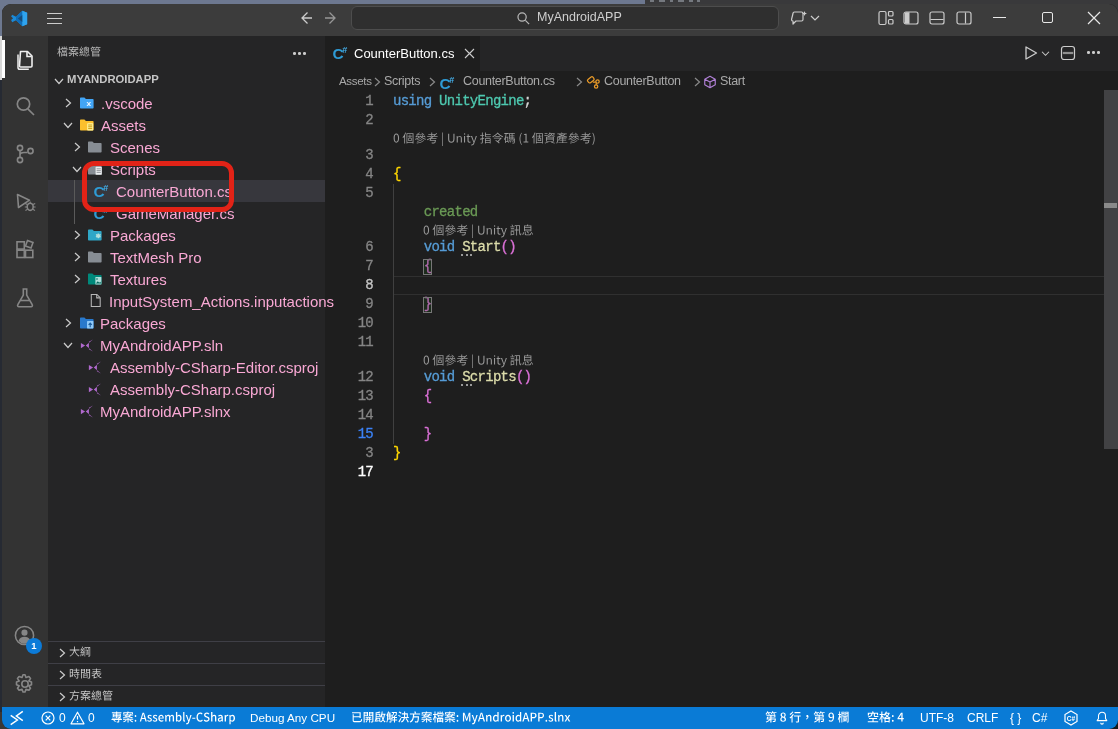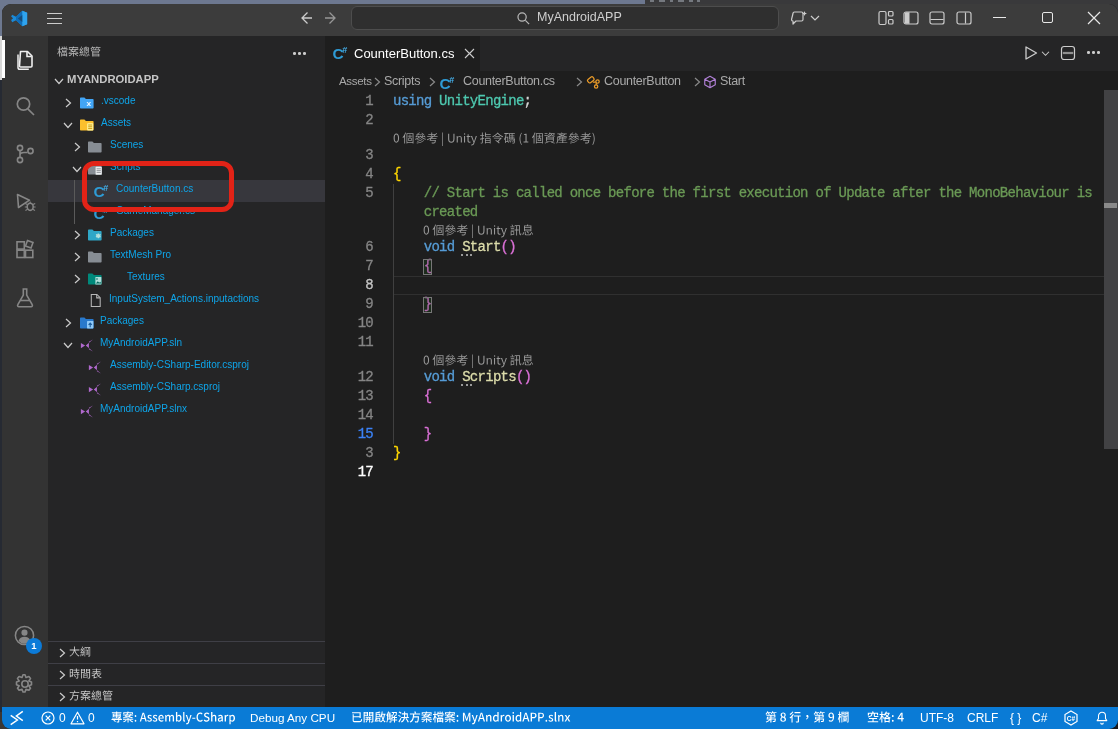--- a/index.html
+++ b/index.html
@@ -1,21 +1,21 @@
 <!DOCTYPE html>
 <html><head><meta charset="utf-8"><style>
 *{margin:0;padding:0;box-sizing:border-box}
 html,body{width:1118px;height:729px;overflow:hidden;background:#18181b}
 body{position:relative;font-family:"Liberation Sans",sans-serif;-webkit-font-smoothing:antialiased}
 .abs{position:absolute}
 .mono{font-family:"Liberation Mono",monospace;font-size:14px;letter-spacing:-0.72px;line-height:19px;white-space:pre;-webkit-text-stroke:0.3px}
 .row{position:absolute;left:325px;width:793px;height:19px}
 .num{position:absolute;left:5px;width:43px;text-align:right;color:#858585}
 .code{position:absolute;left:68px}
-.tree{font-size:10px;color:#0ea5e9;white-space:nowrap}
+.tree{font-size:15px;color:#f9a8d4;white-space:nowrap}
 svg{display:block}
 </style></head><body>
 <div class="abs" style="left:0;top:0;width:16px;height:16px;background:#6d7890"></div>
 <div class="abs" style="left:0;top:0;width:645px;height:4px;background:#6d7890"></div>
 <div class="abs" style="left:645px;top:0;width:473px;height:4px;background:#39393b"></div>
 <div class="abs" style="left:1102px;top:0;width:16px;height:16px;background:#39393b"></div>
 <div class="abs" style="left:650px;top:0;width:4px;height:2px;background:#75797f"></div>
 <div class="abs" style="left:659px;top:0;width:6px;height:2px;background:#75797f"></div>
 <div class="abs" style="left:670px;top:0;width:3px;height:2px;background:#75797f"></div>
 <div class="abs" style="left:678px;top:0;width:6px;height:2px;background:#75797f"></div>
@@ -198,21 +198,21 @@
 <div class="abs tree" style="left:110px;top:249px;">TextMesh Pro</div>
 <svg class="abs" style="left:71px;top:273px" width="12" height="12" viewBox="0 0 12 12">
     <path fill="none" stroke="#cccccc" stroke-width="1.2" d="M4 2 L8.5 6 L4 10"></path>
   </svg>
 <svg class="abs" style="left:87px;top:271px" width="16" height="16" viewBox="0 0 16 16">
     <path fill="#00897b" d="M1 3.2 a0.8 0.8 0 0 1 0.8-0.8 h3.6 l1.5 1.6 h6.9 a0.8 0.8 0 0 1 0.8 0.8 v8 a0.8 0.8 0 0 1 -0.8 0.8 H1.8 a0.8 0.8 0 0 1 -0.8-0.8 z"></path>
     <rect x="8.4" y="6" width="6" height="7.6" rx="0.6" fill="#b2dfdb"></rect>
     <circle cx="10" cy="8" r="0.8" fill="#00695c"></circle>
     <path fill="#00695c" d="M8.8 12.6 l2-2.4 1.4 1.5 1-1 1.2 1.9 z"></path>
   </svg>
-<div class="abs tree" style="left:110px;top:271px;margin-left:17px;">Textures</div>
+<div class="abs tree" style="left:110px;top:271px;">Textures</div>
 <svg class="abs" style="left:88px;top:293px" width="15" height="15" viewBox="0 0 16 16">
     <path fill="none" stroke="#b8b8b8" stroke-width="1.1" d="M3.5 1.5 h6 l3.5 3.5 v9.5 h-9.5 z"></path>
     <path fill="none" stroke="#b8b8b8" stroke-width="1.1" d="M9.3 1.8 v3.4 h3.4"></path>
   </svg>
 <div class="abs tree" style="left:109px;top:293px;">InputSystem_Actions.inputactions</div>
 <svg class="abs" style="left:62px;top:317px" width="12" height="12" viewBox="0 0 12 12">
     <path fill="none" stroke="#cccccc" stroke-width="1.2" d="M4 2 L8.5 6 L4 10"></path>
   </svg>
 <svg class="abs" style="left:79px;top:315px" width="16" height="16" viewBox="0 0 16 16">
     <path fill="#2979cc" d="M1 3.2 a0.8 0.8 0 0 1 0.8-0.8 h3.6 l1.5 1.6 h6.9 a0.8 0.8 0 0 1 0.8 0.8 v8 a0.8 0.8 0 0 1 -0.8 0.8 H1.8 a0.8 0.8 0 0 1 -0.8-0.8 z"></path>
@@ -319,21 +319,21 @@
 <svg class="abs" style="left:703px;top:75px" width="14" height="14" viewBox="0 0 16 16" fill="none" stroke="#b180d7" stroke-width="1.3" stroke-linejoin="round">
 <path d="M8 1.5 L14 4.8 V11.2 L8 14.5 L2 11.2 V4.8 z M2 4.8 L8 8 L14 4.8 M8 8 V14.5"></path>
   </svg>
 <div class="abs" style="left:720px;top:74px;color:#a9a9a9;font-size:12.5px;letter-spacing:-0.3px">Start</div>
 <div class="abs" style="left:393px;top:276px;width:711px;height:18.5px;border-top:1px solid #303030;border-bottom:1px solid #303030"></div>
 <div class="abs" style="left:393px;top:184px;width:1px;height:260px;background:#404040"></div>
 <div class="row mono" style="top:92px"><span class="num" style="color:#858585">1</span><span class="code"><span style="color:#569cd6">using</span> <span style="color:#4ec9b0">UnityEngine</span><span style="color:#d4d4d4">;</span></span></div>
 <div class="row mono" style="top:111px"><span class="num" style="color:#858585">2</span><span class="code"></span></div>
 <div class="row mono" style="top:146px"><span class="num" style="color:#858585">3</span></div>
 <div class="row mono" style="top:165px"><span class="num" style="color:#858585">4</span><span class="code"><span style="color:#ffd700">{</span></span></div>
-<div class="row mono" style="top:184px"><span class="num" style="color:#858585">5</span><span class="code">    <span style="color:#6a9955">// Start is called once before the first execution of Update after the MonoBehaviour is</span></span></div>
+<div class="row mono" style="top:184px"><span class="num" style="color:#858585">5</span></div>
 <div class="row mono" style="top:238px"><span class="num" style="color:#858585">6</span><span class="code">    <span style="color:#569cd6">void</span> <span style="color:#dcdcaa">Start</span><span style="color:#da70d6">()</span></span></div>
 <div class="row mono" style="top:257px"><span class="num" style="color:#858585">7</span><span class="code">    <span style="color:#da70d6">{</span></span></div>
 <div class="row mono" style="top:276px"><span class="num" style="color:#c6c6c6">8</span><span class="code"></span></div>
 <div class="row mono" style="top:295px"><span class="num" style="color:#858585">9</span><span class="code">    <span style="color:#da70d6">}</span></span></div>
 <div class="row mono" style="top:314px"><span class="num" style="color:#858585">10</span><span class="code"></span></div>
 <div class="row mono" style="top:333px"><span class="num" style="color:#858585">11</span></div>
 <div class="row mono" style="top:368px"><span class="num" style="color:#858585">12</span><span class="code">    <span style="color:#569cd6">void</span> <span style="color:#dcdcaa">Scripts</span><span style="color:#da70d6">()</span></span></div>
 <div class="row mono" style="top:387px"><span class="num" style="color:#858585">13</span><span class="code">    <span style="color:#da70d6">{</span></span></div>
 <div class="row mono" style="top:406px"><span class="num" style="color:#858585">14</span><span class="code"></span></div>
 <div class="row mono" style="top:425px"><span class="num" style="color:#3b82f6">15</span><span class="code">    <span style="color:#da70d6">}</span></span></div>

